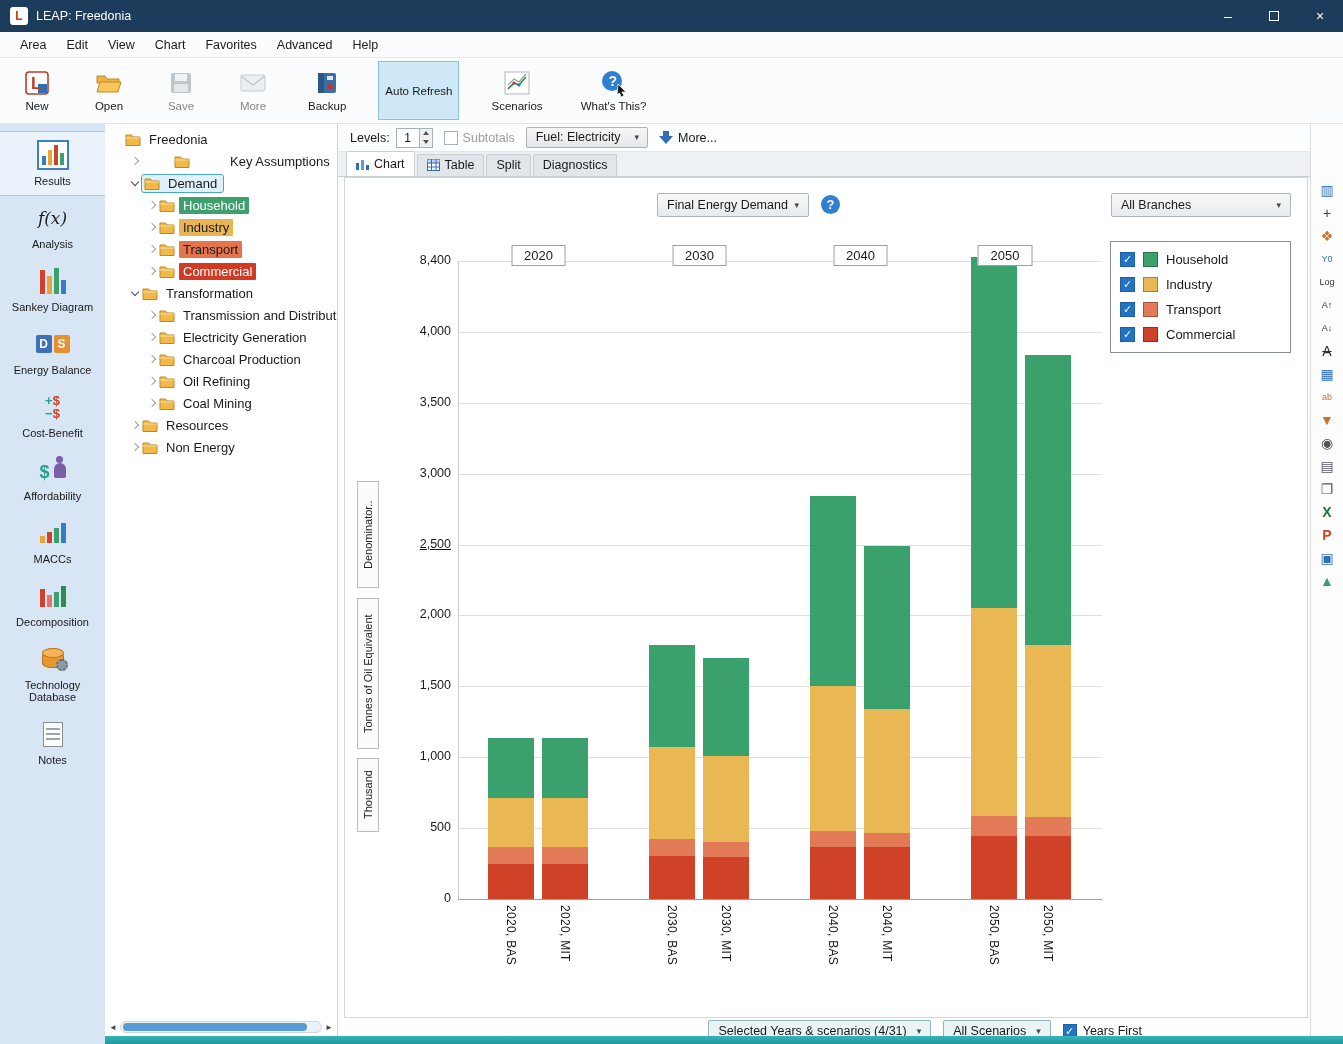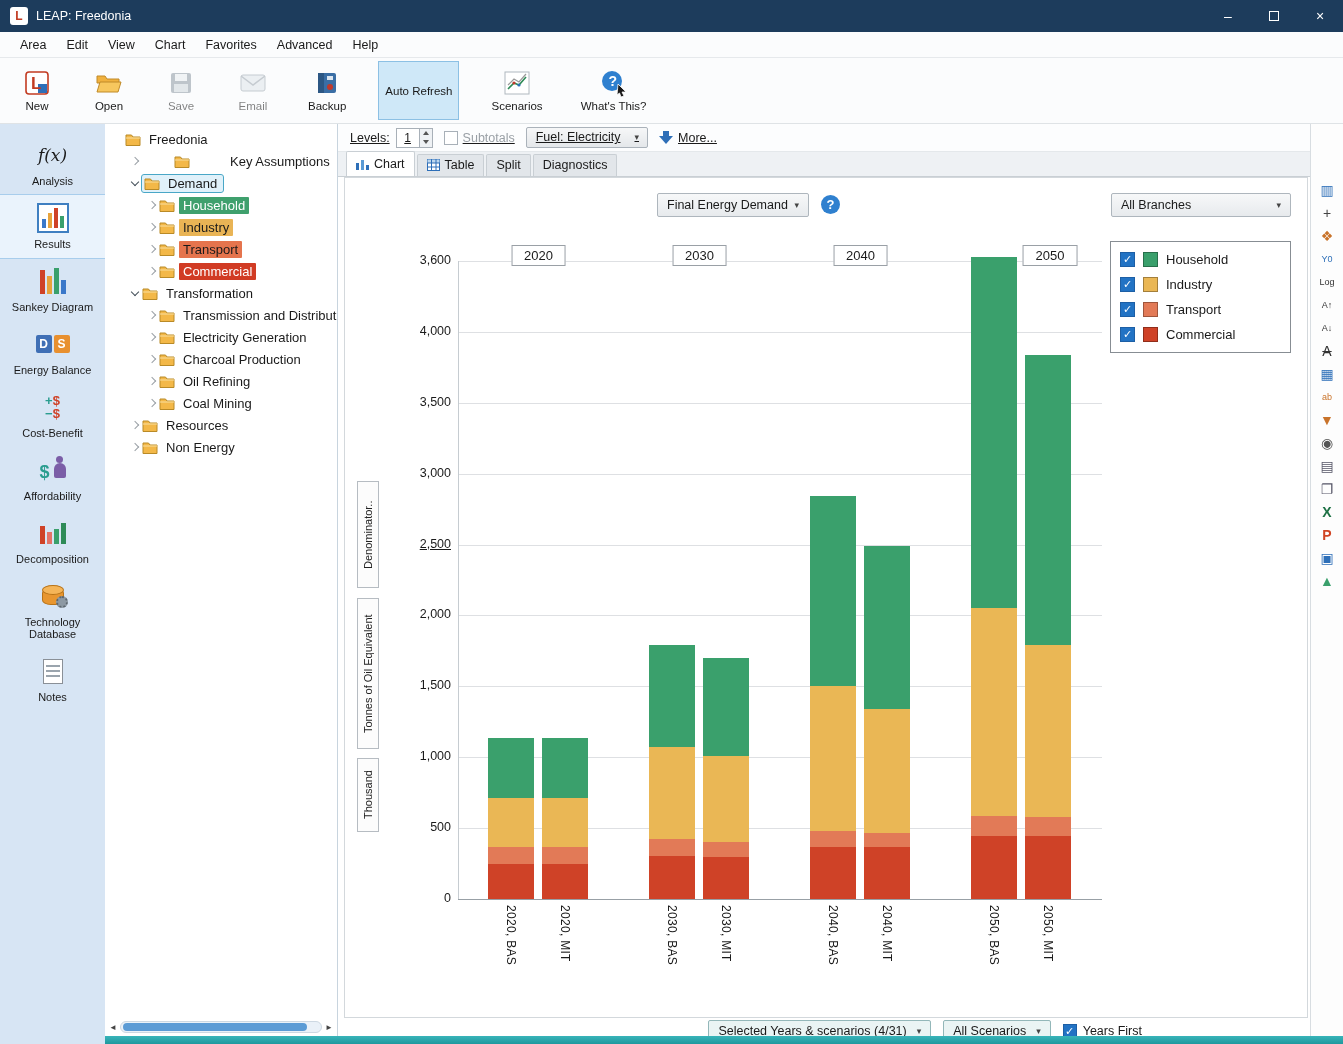--- a/index.html
+++ b/index.html
@@ -74,21 +74,21 @@
     border-radius:2px; padding:0 2px; }
 
   .hscroll { position:absolute; left:2px; right:2px; bottom:10px; height:14px; display:flex; align-items:center; gap:1px; }
   .hs-arrow { font-size:8px; color:#444; width:12px; text-align:center; }
   .hs-track { flex:1; height:12px; background:#eaf1f8; border:1px solid #cdd8e2; border-radius:6px; position:relative; }
   .hs-thumb { position:absolute; left:2px; top:1px; bottom:1px; width:92%; background:#5b9bd5; border-radius:5px; }
 
   
   .content { flex:1; display:flex; flex-direction:column; min-width:0; background:#fff; }
   .filter-bar { height:28px; display:flex; align-items:center; padding-left:12px; gap:11px;
-    background:#fcfdfe; border-bottom:1px solid #e4e8eb; font-size:12.5px; flex:0 0 auto;text-decoration:underline; }
+    background:#fcfdfe; border-bottom:1px solid #e4e8eb; font-size:12.5px; flex:0 0 auto; }
   .levels-box { display:inline-flex; width:37px; height:20px; border:1px solid #a8b0b8; background:#fff; margin-left:-5px; }
   .levels-val { flex:1; display:flex; align-items:center; justify-content:center; font-size:12px; }
   .spin { display:inline-flex; flex-direction:column; width:13px; border-left:1px solid #a8b0b8; }
   .spin i { flex:1; display:flex; align-items:center; justify-content:center; background:#eef1f4; }
   .spin i.up::after { content:''; border-left:3px solid transparent; border-right:3px solid transparent; border-bottom:4px solid #555; }
   .spin i.down::after { content:''; border-left:3px solid transparent; border-right:3px solid transparent; border-top:4px solid #555; }
   .subtotals { display:inline-flex; align-items:center; gap:5px; color:#9aa0a6; }
   .cb { width:14px; height:14px; border:1px solid #a8b0b8; background:#fff; display:inline-flex;
     align-items:center; justify-content:center; font-size:11px; flex:0 0 auto; }
   .cb.checked { background:#2273c4; border-color:#1d5fa5; color:#fff; }
@@ -211,21 +211,21 @@
         </span>
         <span class="tb-label">Save</span>
       </div>
       <div class="tb-btn disabled">
         <span class="tb-icon">
           <svg width="26" height="20" viewBox="0 0 26 20">
             <rect x="1" y="2" width="24" height="16" rx="2" fill="#dfe5ea" stroke="#9aa4ad"></rect>
             <path d="M1 3 L13 12 L25 3" fill="none" stroke="#9aa4ad" stroke-width="1.5"></path>
           </svg>
         </span>
-        <span class="tb-label">Email</span>
+        <span class="tb-label">More</span>
       </div>
       <div class="tb-btn">
         <span class="tb-icon">
           <svg width="24" height="24" viewBox="0 0 24 24">
             <rect x="3" y="2" width="18" height="20" rx="2" fill="#3a6ea5"></rect>
             <rect x="3" y="2" width="6" height="20" fill="#2c5784"></rect>
             <rect x="12" y="5" width="6" height="4" fill="#dce6f0"></rect>
             <circle cx="15" cy="16" r="3" fill="#c0392b"></circle>
           </svg>
         </span>
@@ -254,39 +254,39 @@
             <path d="M18 14 L26 22 L22 22 L24 26 L21 27 L19.5 23 L17 25 z" fill="#1a1a1a" stroke="#fff" stroke-width="0.8"></path>
           </svg>
         </span>
         <span class="tb-label">What's This?</span>
       </div>
     </div>
 
   <div class="main">
 
     <div class="sidebar">
-        <div class="sb-item">
-          <div class="sb-icon">
-            <span style="font-family:'DejaVu Serif',serif;font-style:italic;font-size:17px">f(x)</span>
-          </div>
-          <div class="sb-label">Analysis</div>
-        </div>
         <div class="sb-item selected">
           <div class="sb-icon">
             <span class="ic-results">
               <i style="height:9px;background:#3a78c9"></i>
               <i style="height:15px;background:#e8a33b"></i>
               <i style="height:20px;background:#cf4227"></i>
               <i style="height:12px;background:#3aa06c"></i>
             </span>
           </div>
           <div class="sb-label">Results</div>
         </div>
         <div class="sb-item">
           <div class="sb-icon">
+            <span style="font-family:'DejaVu Serif',serif;font-style:italic;font-size:17px">f(x)</span>
+          </div>
+          <div class="sb-label">Analysis</div>
+        </div>
+        <div class="sb-item">
+          <div class="sb-icon">
             <span class="ic-bars">
               <i style="height:24px;background:#cf4227"></i>
               <i style="height:18px;background:#e8a33b"></i>
               <i style="height:26px;background:#3aa06c"></i>
               <i style="height:14px;background:#3a78c9"></i>
             </span>
           </div>
           <div class="sb-label">Sankey Diagram</div>
         </div>
         <div class="sb-item">
@@ -302,20 +302,31 @@
           <div class="sb-label">Cost-Benefit</div>
         </div>
         <div class="sb-item">
           <div class="sb-icon">
             <span style="display:inline-flex;align-items:flex-end;gap:4px">
               <span style="font-weight:bold;font-size:18px;color:#2a9d8f">$</span>
               <span class="person"></span>
             </span>
           </div>
           <div class="sb-label">Affordability</div>
+        </div>
+        <div class="sb-item">
+          <div class="sb-icon">
+            <span class="ic-bars">
+              <i style="height:7px;background:#e8a33b"></i>
+              <i style="height:11px;background:#cf4227"></i>
+              <i style="height:15px;background:#3aa06c"></i>
+              <i style="height:20px;background:#3a78c9"></i>
+            </span>
+          </div>
+          <div class="sb-label">MACCs</div>
         </div>
         <div class="sb-item">
           <div class="sb-icon">
             <span class="ic-bars">
               <i style="height:18px;background:#cf4227"></i>
               <i style="height:12px;background:#e57368"></i>
               <i style="height:15px;background:#3aa06c"></i>
               <i style="height:21px;background:#2e8b57"></i>
             </span>
           </div>
@@ -605,21 +616,21 @@
             <div class="ytick" style="top: 429.444px;">2,000</div>
             <div class="gridline" style="top: 366.556px; left: 113px; width: 644px;"></div>
             <div class="ytick" style="top: 358.556px; text-decoration: underline;">2,500</div>
             <div class="gridline" style="top: 295.667px; left: 113px; width: 644px;"></div>
             <div class="ytick" style="top: 287.667px;">3,000</div>
             <div class="gridline" style="top: 224.778px; left: 113px; width: 644px;"></div>
             <div class="ytick" style="top: 216.778px;">3,500</div>
             <div class="gridline" style="top: 153.889px; left: 113px; width: 644px;"></div>
             <div class="ytick" style="top: 145.889px;">4,000</div>
             <div class="gridline" style="top: 83px; left: 113px; width: 644px;"></div>
-            <div class="ytick" style="top: 75px;">3,600</div>
+            <div class="ytick" style="top: 75px;">8,400</div>
             <div class="yaxisline" style="left: 113px; top: 83px; height: 638px;"></div>
             <div class="bar" style="left: 143px; top: 560.082px; height: 160.918px;">
               <div class="seg" style="height: 35.4444px; background: rgb(207, 66, 39);"></div>
               <div class="seg" style="height: 17.0133px; background: rgb(226, 122, 87);"></div>
               <div class="seg" style="height: 48.2044px; background: rgb(234, 183, 85);"></div>
               <div class="seg" style="height: 60.2556px; background: rgb(58, 160, 108);"></div>
             </div>
             <div class="xlabel" style="left: 166px;">2020, BAS</div>
             <div class="bar" style="left: 197px; top: 560.082px; height: 160.918px;">
               <div class="seg" style="height: 35.4444px; background: rgb(207, 66, 39);"></div>
@@ -666,21 +677,21 @@
             <div class="bar" style="left: 680px; top: 177.282px; height: 543.718px;">
               <div class="seg" style="height: 63.0911px; background: rgb(207, 66, 39);"></div>
               <div class="seg" style="height: 19.14px; background: rgb(226, 122, 87);"></div>
               <div class="seg" style="height: 171.551px; background: rgb(234, 183, 85);"></div>
               <div class="seg" style="height: 289.936px; background: rgb(58, 160, 108);"></div>
             </div>
             <div class="xlabel" style="left: 703px;">2050, MIT</div>
             <div class="year-box" style="left: 193.5px;">2020</div>
             <div class="year-box" style="left: 354.5px;">2030</div>
             <div class="year-box" style="left: 515.5px;">2040</div>
-            <div class="year-box" style="left: 705px;">2050</div>
+            <div class="year-box" style="left: 660px;">2050</div>
           </div>
         <div class="measure-dd">
           <span>Final Energy Demand</span>
           <span class="caret">▾</span>
         </div>
         <div class="help-circle">?</div>
         <div class="branches-dd">
           <span>All Branches</span>
           <span class="caret">▾</span>
         </div>

